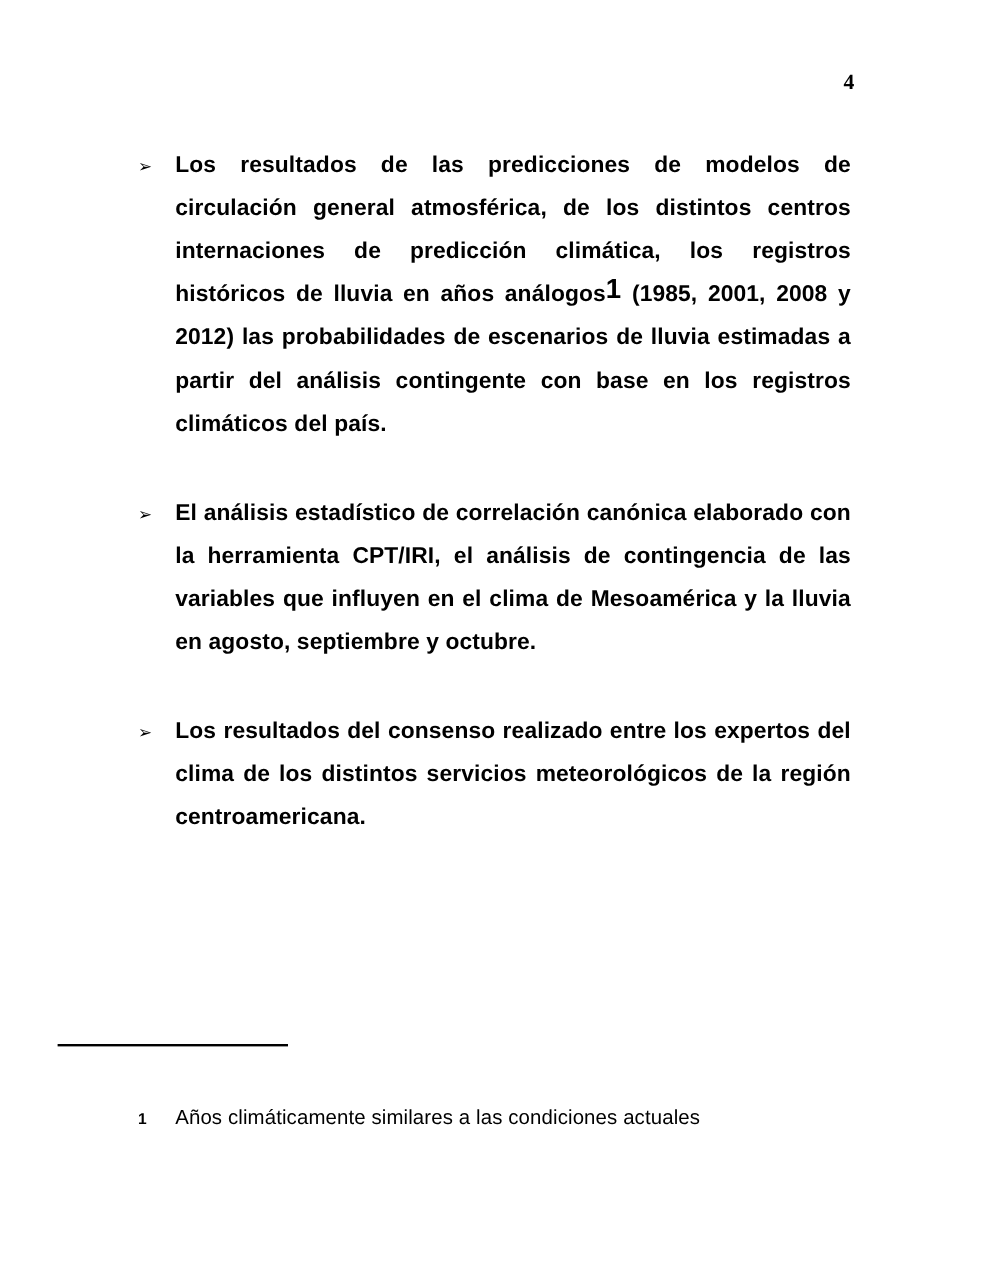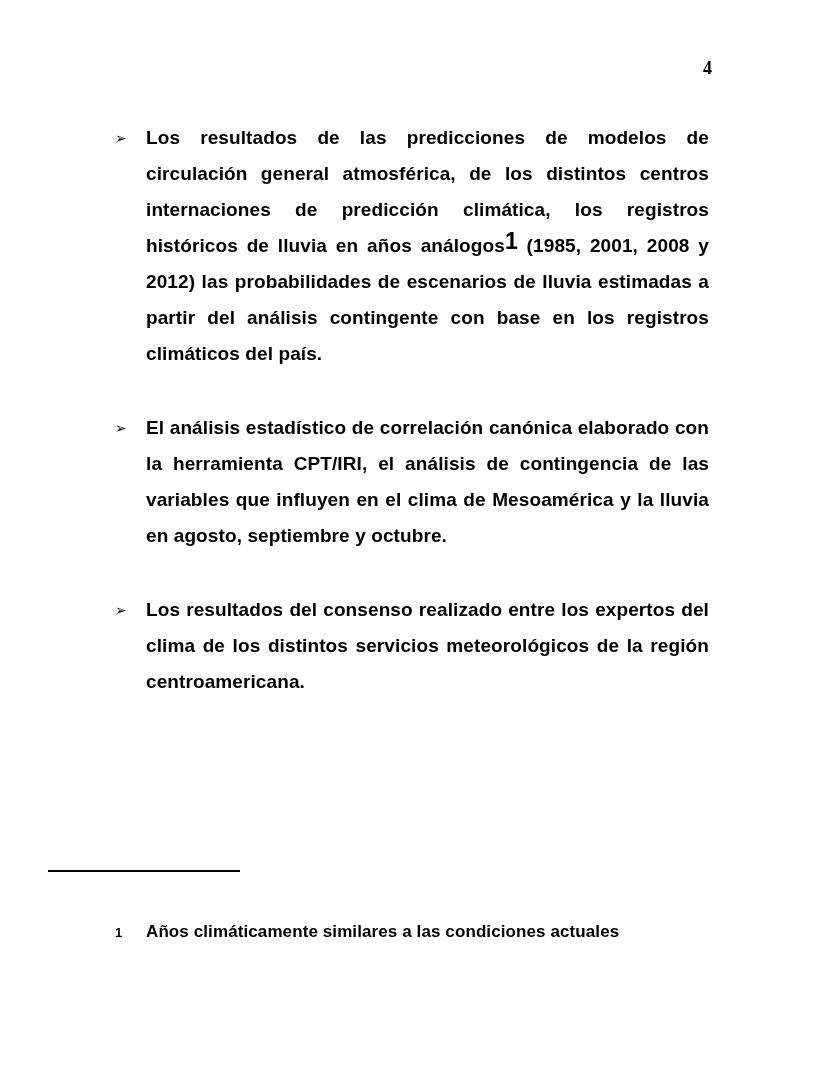--- a/index.html
+++ b/index.html
@@ -77,21 +77,21 @@
   .footnote-ref {
     flex: 0 0 31px;
     width: 31px;
     font-size: 13px;
     font-weight: bold;
   }
   .footnote-text {
     flex: 1 1 auto;
     font-size: 17px;
     line-height: 22px;
-    font-weight: bold;
+    font-weight: normal;
     letter-spacing: 0.1px;
   }
 </style>
 </head>
 <body>
 
 <div class="page">
 
   <div class="page-number">4</div>
 

